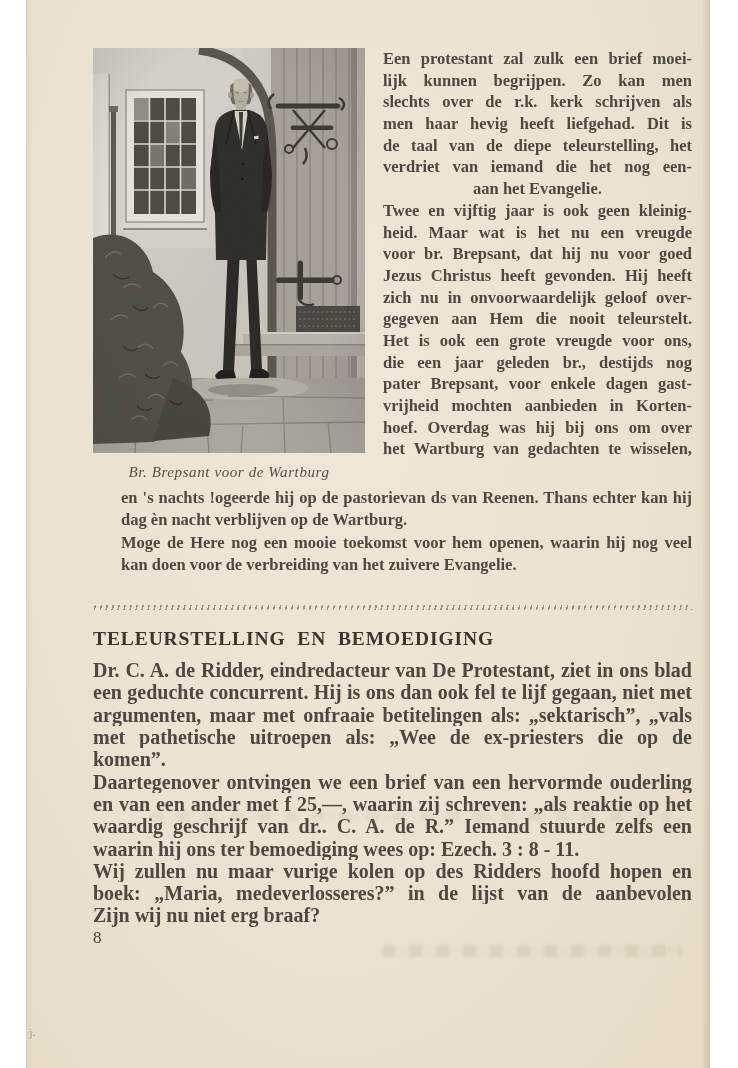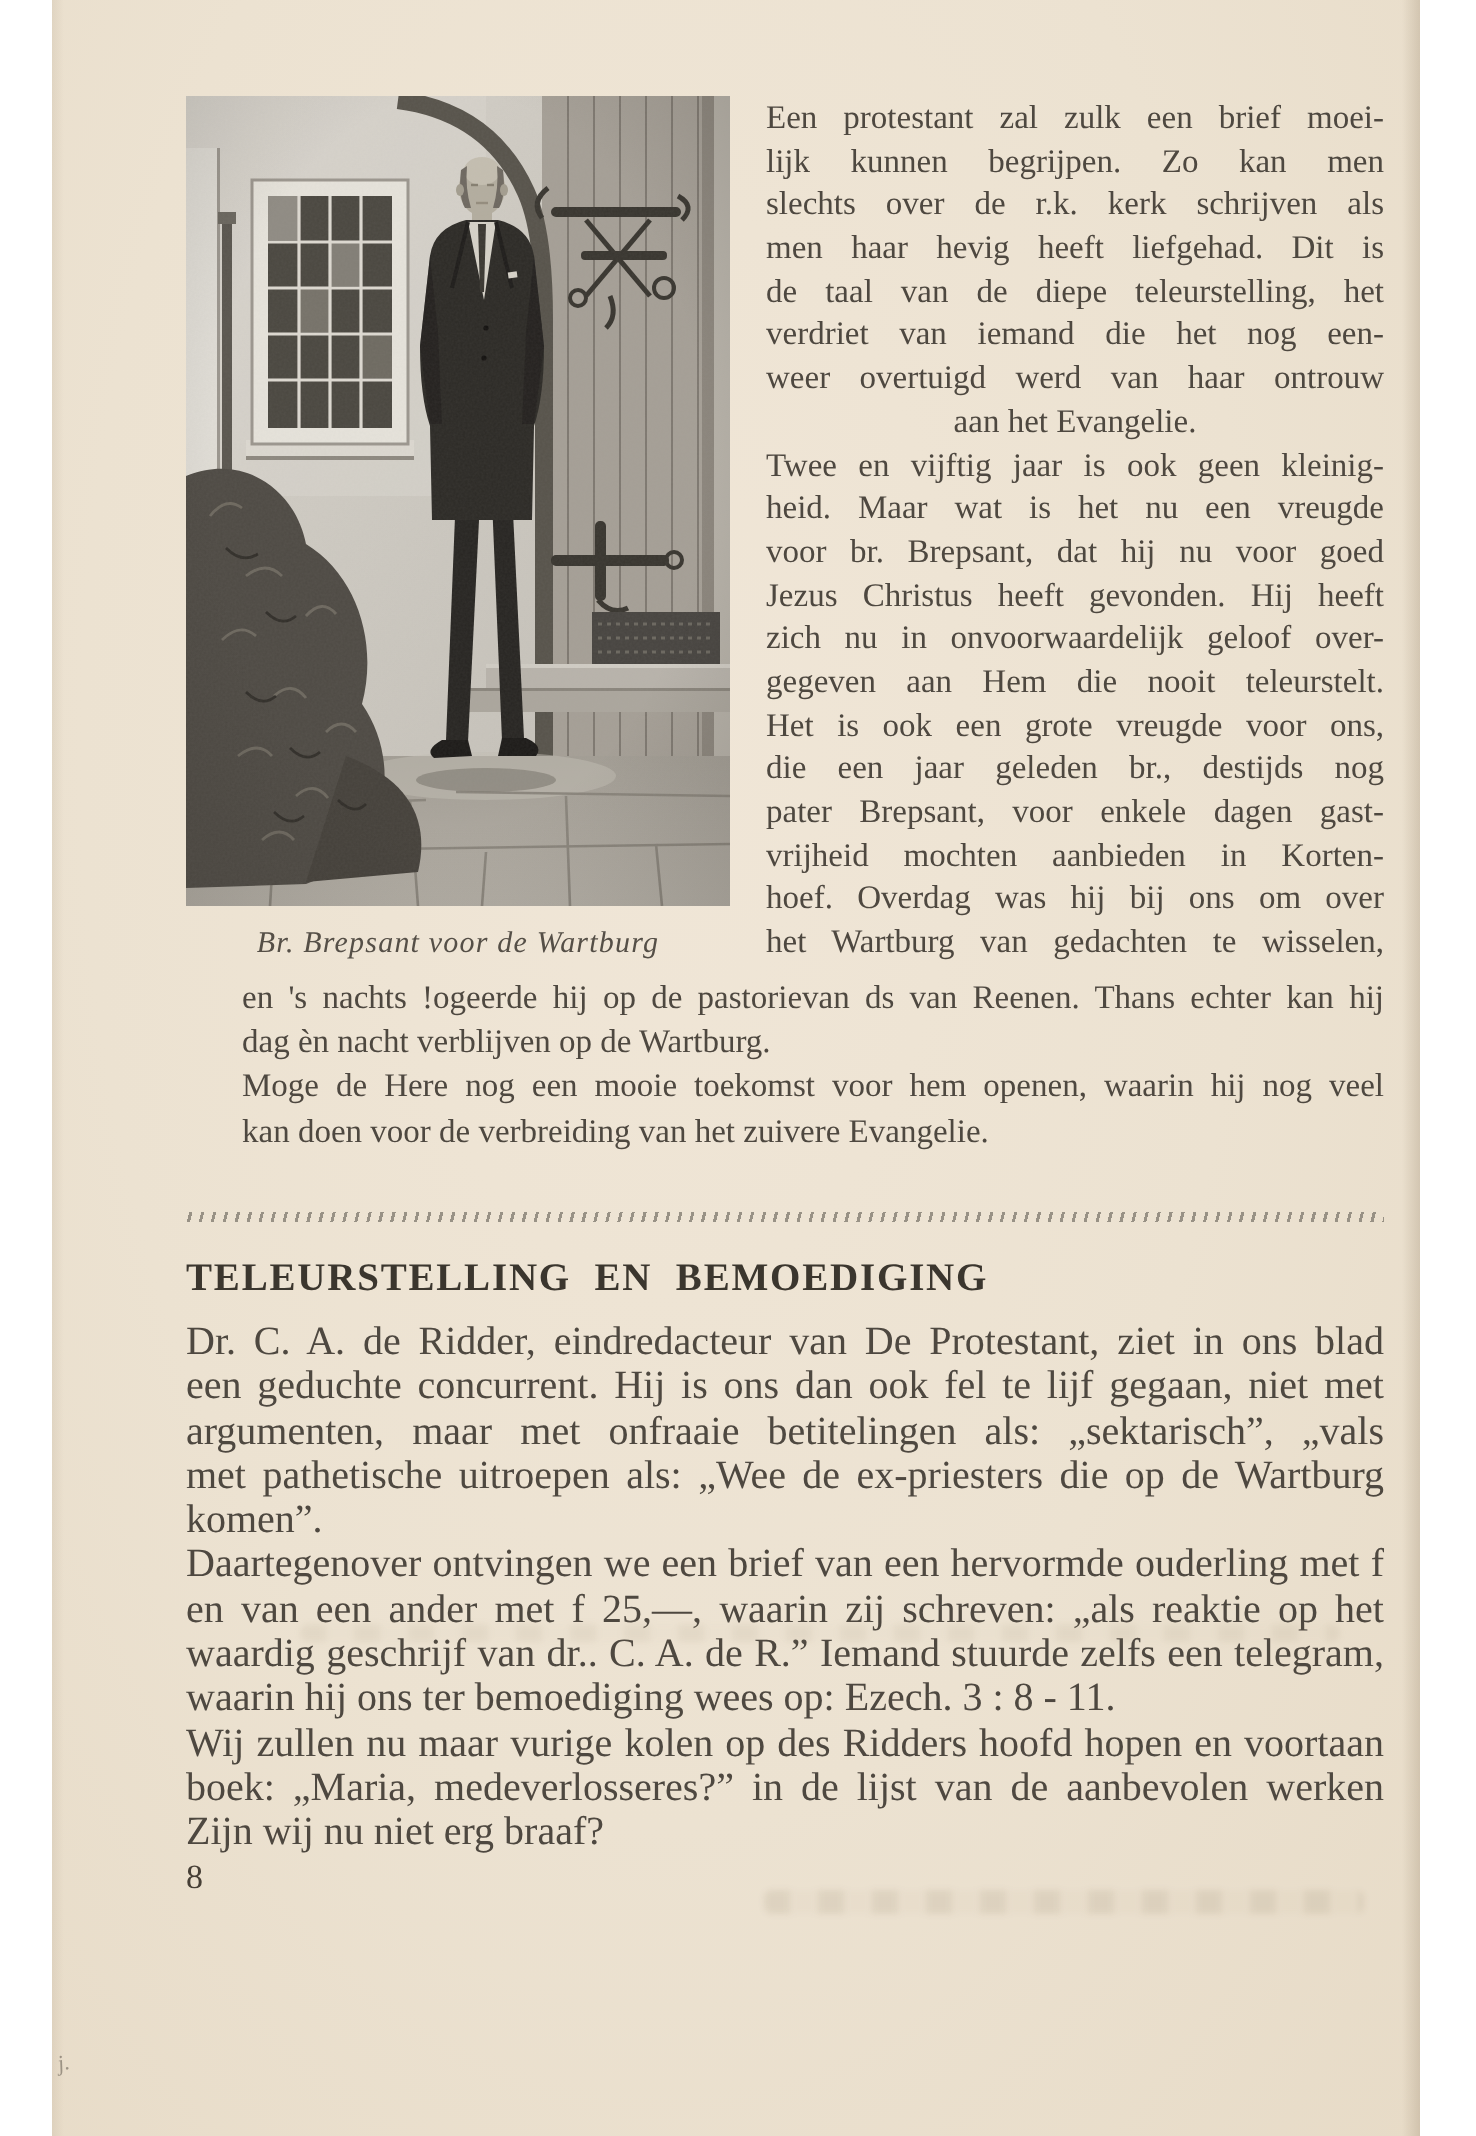--- a/index.html
+++ b/index.html
@@ -25,21 +25,21 @@
   .photo-box{width:272px;flex:0 0 272px;}
   .photo-frame{width:272px;height:405px;margin-top:2px;}
   .caption{
     margin-top:11px;text-align:center;font-style:italic;
     font-size:15px;letter-spacing:0.6px;color:#554f47;
   }
   .col-text{width:309px;margin-left:18px;margin-top:2px;font-size:16.5px;}
   .col-text .tline{height:21.7px;line-height:21.7px;text-align:center;}
   .full-text{font-size:16.5px;margin-top:6px;margin-left:28px;}
   .full-text .tline{height:22.3px;line-height:22.3px;}
-  .tline{white-space:nowrap;overflow:hidden;}
+  .tline{white-space:nowrap;overflow:hidden;font-weight:bold;}
   .tline.just{white-space:normal;text-align:justify;}
   .tline.just::after{content:"";display:inline-block;width:100%;height:0;}
   .divider{
     margin-top:29px;height:5px;width:599px;opacity:.8;
     background:repeating-linear-gradient(104deg,
       transparent 0 1.6px, #837d72 1.6px 3.1px, transparent 3.1px 5.8px);
   }
   .section-title{
     margin-top:18px;font-size:19.5px;font-weight:bold;color:#3b362e;
     letter-spacing:0.9px;word-spacing:6px;
@@ -223,21 +223,20 @@
         </div>
         <div class="caption">Br. Brepsant voor de Wartburg</div>
       </div>
       <div class="col-text">
           <div class="tline just">Een protestant zal zulk een brief moei-</div>
           <div class="tline just">lijk kunnen begrijpen. Zo kan men</div>
           <div class="tline just">slechts over de r.k. kerk schrijven als</div>
           <div class="tline just">men haar hevig heeft liefgehad. Dit is</div>
           <div class="tline just">de taal van de diepe teleurstelling, het</div>
           <div class="tline just">verdriet van iemand die het nog een-</div>
-          <div class="tline just">weer overtuigd werd van haar ontrouw</div>
           <div class="tline">aan het Evangelie.</div>
           <div class="tline just">Twee en vijftig jaar is ook geen kleinig-</div>
           <div class="tline just">heid. Maar wat is het nu een vreugde</div>
           <div class="tline just">voor br. Brepsant, dat hij nu voor goed</div>
           <div class="tline just">Jezus Christus heeft gevonden. Hij heeft</div>
           <div class="tline just">zich nu in onvoorwaardelijk geloof over-</div>
           <div class="tline just">gegeven aan Hem die nooit teleurstelt.</div>
           <div class="tline just">Het is ook een grote vreugde voor ons,</div>
           <div class="tline just">die een jaar geleden br., destijds nog</div>
           <div class="tline just">pater Brepsant, voor enkele dagen gast-</div>

